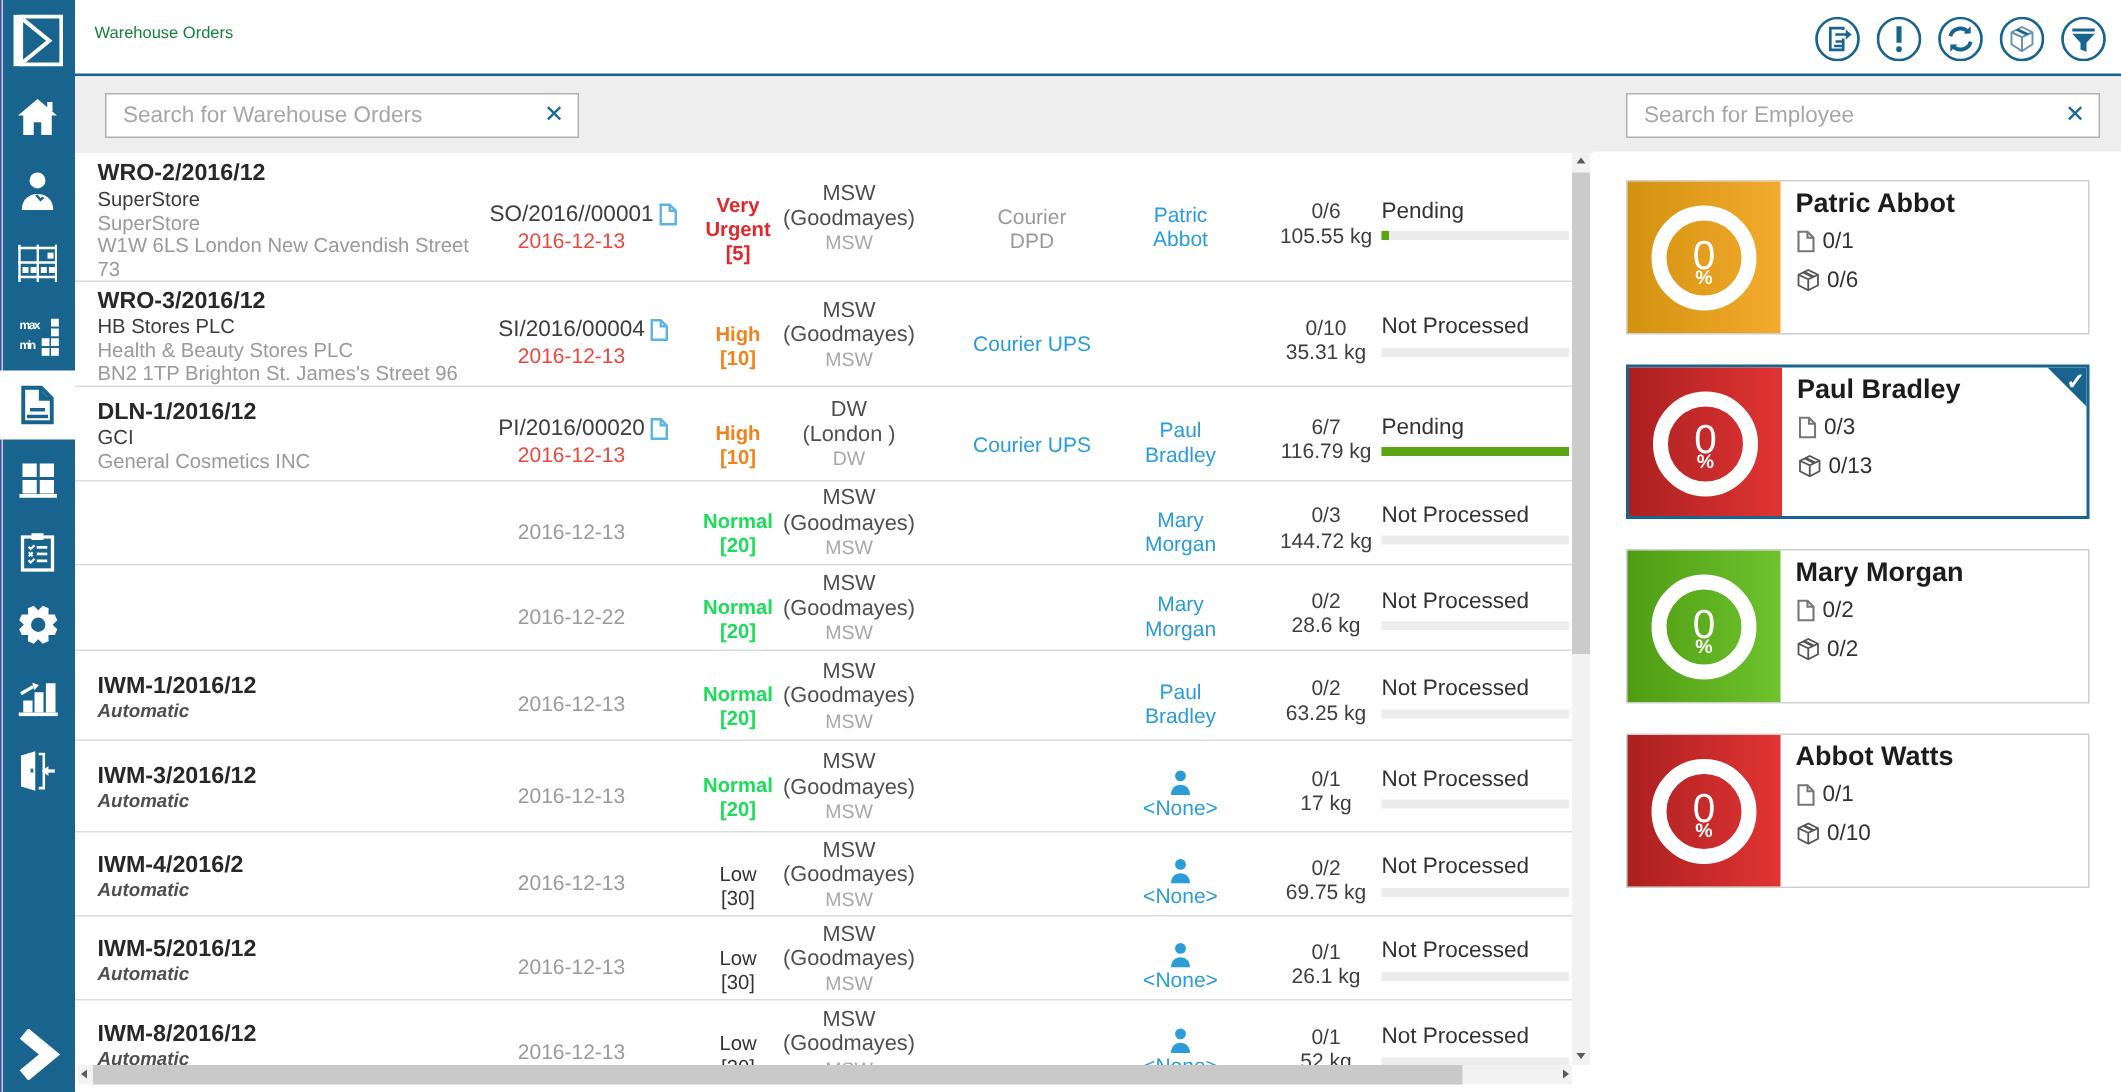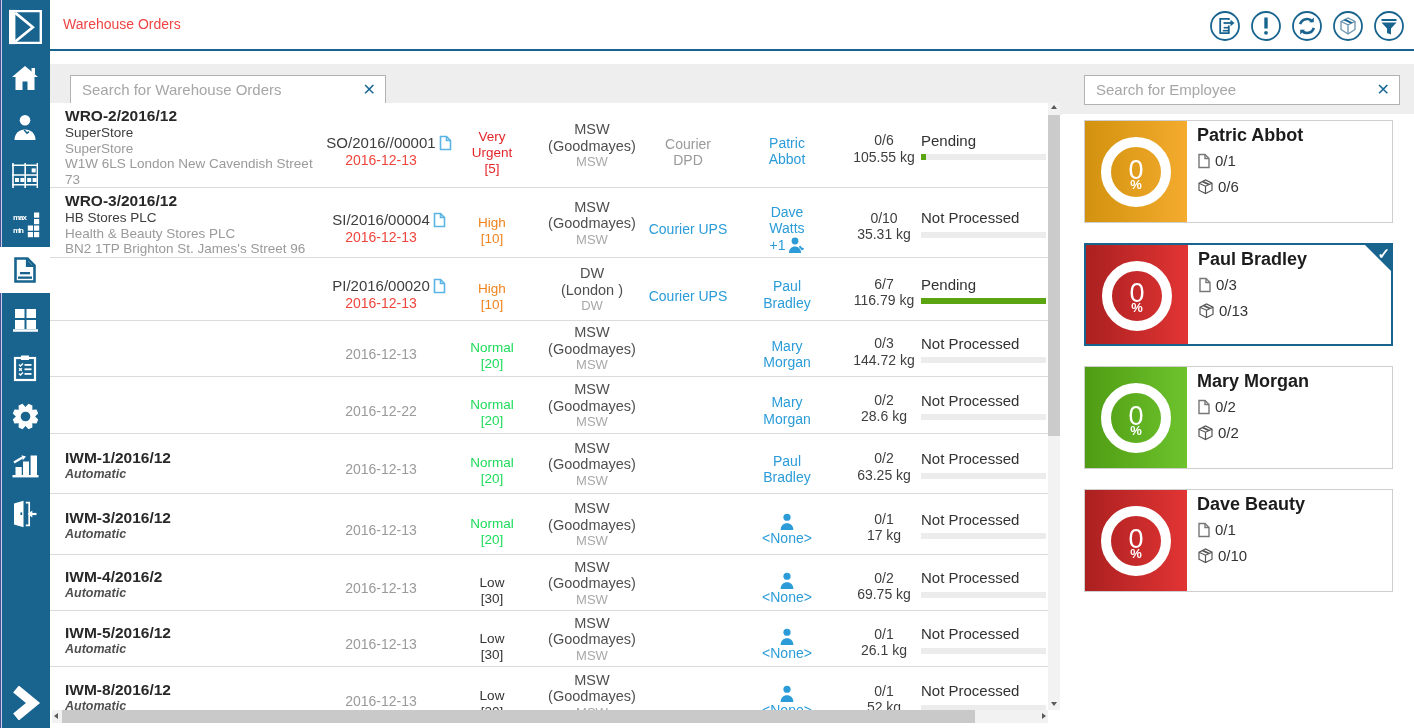--- a/index.html
+++ b/index.html
@@ -4,33 +4,33 @@
 <style>
 *{margin:0;padding:0;box-sizing:border-box}
 html,body{width:1414px;height:728px;overflow:hidden}
 body{font-family:"Liberation Sans",sans-serif;background:#fff;position:relative}
 #sidebar{position:absolute;left:0;top:0;width:50px;height:728px;background:#19648f;box-shadow:inset 1px 0 0 #47518f,inset 2px 0 0 #c9cdeb}
 #logo{position:absolute;left:0;top:0;width:50px;height:50px}
 .navitem{position:absolute;left:0;width:50px;height:46px;display:flex;align-items:center;justify-content:center}
 .navitem.sel{background:#fff}
 #expand{position:absolute;left:0;bottom:8px;width:50px;height:34px}
 #topbar{position:absolute;left:50px;top:0;width:1364px;height:51px;background:#fff;border-bottom:2px solid #19648f}
-#title{position:absolute;left:13px;top:16px;font-size:14px;color:#ef4444}
+#title{position:absolute;left:13px;top:16px;font-size:11px;color:#15803d}
 .actcirc{position:absolute;top:11px}
 #lpanel{position:absolute;left:50px;top:51px;width:1012px;height:677px;background:#fff}
-.hdr{position:absolute;left:0;top:13px;width:100%;height:51px;background:#eee}
+.hdr{position:absolute;left:0;top:0;width:100%;height:51px;background:#eee}
 .sbox{position:absolute;top:11px;width:316px;height:30px;background:#fff;border:1px solid #b2b2b2;font-size:15px;color:#a6a6a6;line-height:28px;padding-left:11px}
 .sbox .xx{position:absolute;right:9px;top:0;color:#1a6a98;font-size:16px}
 #tbl{position:absolute;left:0;top:52px;width:998px;height:607px;overflow:hidden;background:#fff}
 .row{position:absolute;left:0;width:100%;border-bottom:1px solid #dbdbdb}
 .cell{position:absolute;top:0;height:100%;display:flex;flex-direction:column;justify-content:center;text-align:center;line-height:16.5px;font-size:14px}
 .c1{left:15px;width:248px;text-align:left;align-items:flex-start;top:2px}
 .c2{left:266px;width:140px;top:6px}
-.c3{left:402px;width:80px;font-weight:normal;font-size:13.5px;line-height:16px;top:8px}
-.c4{left:487px;width:110px;color:#4f4f4f;font-size:14.5px;line-height:16.5px;top:1px}
+.c3{left:402px;width:80px;font-weight:bold;font-size:13.5px;line-height:16px;top:8px}
+.c4{left:461px;width:110px;color:#4f4f4f;font-size:14.5px;line-height:16.5px;top:1px}
 .c4 .sub{color:#a8a8a8;font-size:13px}
 .c5{left:588px;width:100px;color:#9a9a9a;top:7px}
 .c6{left:689px;width:96px;color:#2b9cd8;top:6px}
 .c7{left:792px;width:84px;color:#3e3e3e;top:3.5px}
 .c8{left:871px;width:127px;text-align:left;align-items:flex-start;font-size:15px;color:#323232;top:1.5px}
 .ttl{font-size:15.5px;font-weight:bold;color:#282828;line-height:18px}
 .nm{font-size:13.5px;color:#3d3d3d;line-height:15.5px}
 .gr{font-size:13.5px;color:#9a9a9a;line-height:15.5px}
 .auto{font-size:12.5px;font-style:italic;font-weight:bold;color:#4f4f4f;line-height:15px}
 .sonum{font-size:15px;color:#3e3e3e;line-height:18px;display:flex;align-items:center;justify-content:center;gap:3px;position:relative;left:3px}
@@ -154,39 +154,35 @@
         </div>
       <div class="cell c3" style="color:#ef831d">High<br>[10]</div>
       <div class="cell c4">
           <span>MSW</span>
           <span>(Goodmayes)</span>
           <span class="sub">MSW</span>
         </div>
       <div class="cell c5">
           <span class="blue">Courier UPS</span>
         </div>
-      <div class="cell c6">
-          <span>Dave</span>
-          <span>Watts</span>
-          <span style="display:flex;align-items:center;justify-content:center;gap:2px">+1<svg width="17" height="16" viewBox="0 0 17 16">
-              <circle cx="8" cy="4" r="3.4" fill="#2b9cd8"></circle>
-              <path d="M2 16c0-4 2.6-6.4 6-6.4s6 2.4 6 6.4z" fill="#2b9cd8"></path>
-              <path d="M12.5 9.2l2.6 3.1 1.4-1.1" fill="none" stroke="#2b9cd8" stroke-width="1.8"></path>
-            </svg></span>
-        </div>
       <div class="cell c7">
           <span>0/10</span>
           <span>35.31 kg</span>
         </div>
       <div class="cell c8">
           <span>Not Processed</span>
           <div class="pbar"></div>
         </div>
     </div>
     <div class="row" style="top:155px;height:62.5px">
+      <div class="cell c1">
+          <span class="ttl">DLN-1/2016/12</span>
+          <span class="nm">GCI</span>
+          <span class="gr">General Cosmetics INC</span>
+        </div>
       <div class="cell c2">
           <span class="sonum">PI/2016/00020<svg width="13" height="16" viewBox="0 0 13 16">
               <path d="M1.5 1.5h6l4 4v9h-10z" fill="none" stroke="#5ab4e5" stroke-width="1.6"></path>
               <path d="M7.5 1.5v4h4" fill="none" stroke="#5ab4e5" stroke-width="1.6"></path>
             </svg></span>
           <span class="dtred">2016-12-13</span>
         </div>
       <div class="cell c3" style="color:#ef831d">High<br>[10]</div>
       <div class="cell c4">
           <span>DW</span>
@@ -498,21 +494,21 @@
       </div>
   </div>
   <div class="card" style="top:438px">
     <div class="csq" style="background:linear-gradient(to right,#ab2020,#e23434)">
         <div class="donut"></div>
         <div class="dtxt">
           <span class="z">0</span>
           <span class="p">%</span>
         </div>
       </div>
-    <span class="cname">Dave Beauty</span>
+    <span class="cname">Abbot Watts</span>
     <div class="crow" style="top:31px">
         <svg width="14" height="16" viewBox="0 0 13 16">
           <path d="M1.5 1.5h6l4 4v9h-10z" fill="none" stroke="#777" stroke-width="1.4"></path>
           <path d="M7.5 1.5v4h4" fill="none" stroke="#777" stroke-width="1.4"></path>
         </svg>
         <span>0/1</span>
       </div>
     <div class="crow" style="top:57px">
         <svg width="17" height="17" viewBox="0 0 17 17">
           <path d="M2 5.2L8.5 2l6.5 3.2v7L8.5 15.5 2 12.2z" fill="none" stroke="#555" stroke-width="1.2"></path>

